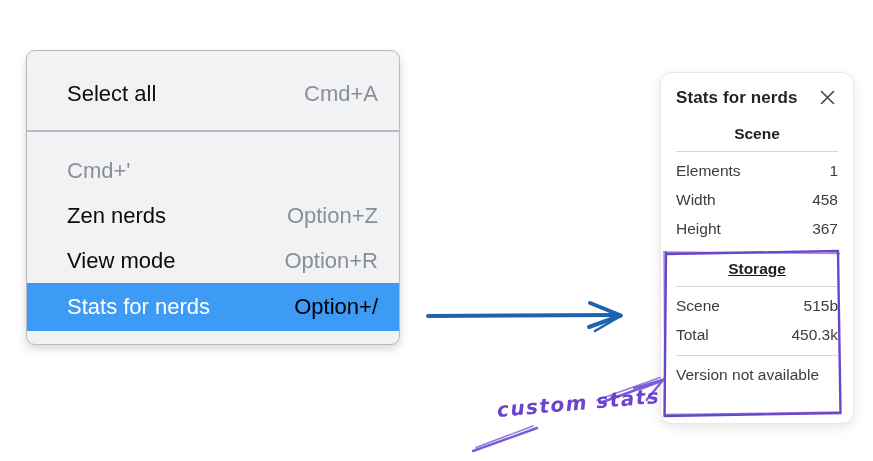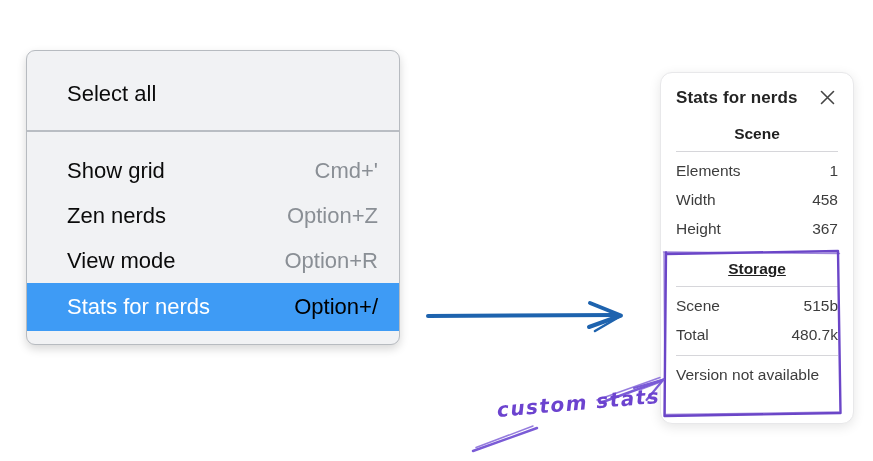--- a/index.html
+++ b/index.html
@@ -60,26 +60,26 @@
 </style>
 </head>
 <body>
 
 <div class="canvas">
 
   <div class="menu">
     <div class="menu-group g1">
       <div class="menu-item">
         <span class="mi-label">Select all</span>
+        <span class="mi-shortcut">Cmd+A</span>
       </div>
     </div>
     <div class="menu-divider"></div>
     <div class="menu-group g2">
       <div class="menu-item">
-        <span class="mi-label">Show grid</span>
         <span class="mi-shortcut">Cmd+'</span>
       </div>
       <div class="menu-item">
         <span class="mi-label">Zen nerds</span>
         <span class="mi-shortcut">Option+Z</span>
       </div>
       <div class="menu-item">
         <span class="mi-label">View mode</span>
         <span class="mi-shortcut">Option+R</span>
       </div>
@@ -119,21 +119,21 @@
 
     <div class="section">
       <div class="sec-head tight">Storage</div>
       <div class="sec-divider"></div>
       <div class="stat-row">
         <span>Scene</span>
         <span>515b</span>
       </div>
       <div class="stat-row">
         <span>Total</span>
-        <span>480.7k</span>
+        <span>450.3k</span>
       </div>
     </div>
 
     <div class="section">
       <div class="sec-divider"></div>
       <div class="stat-note">Version not available</div>
     </div>
   </div>
 
   <svg class="overlay" viewBox="0 0 873 461">

